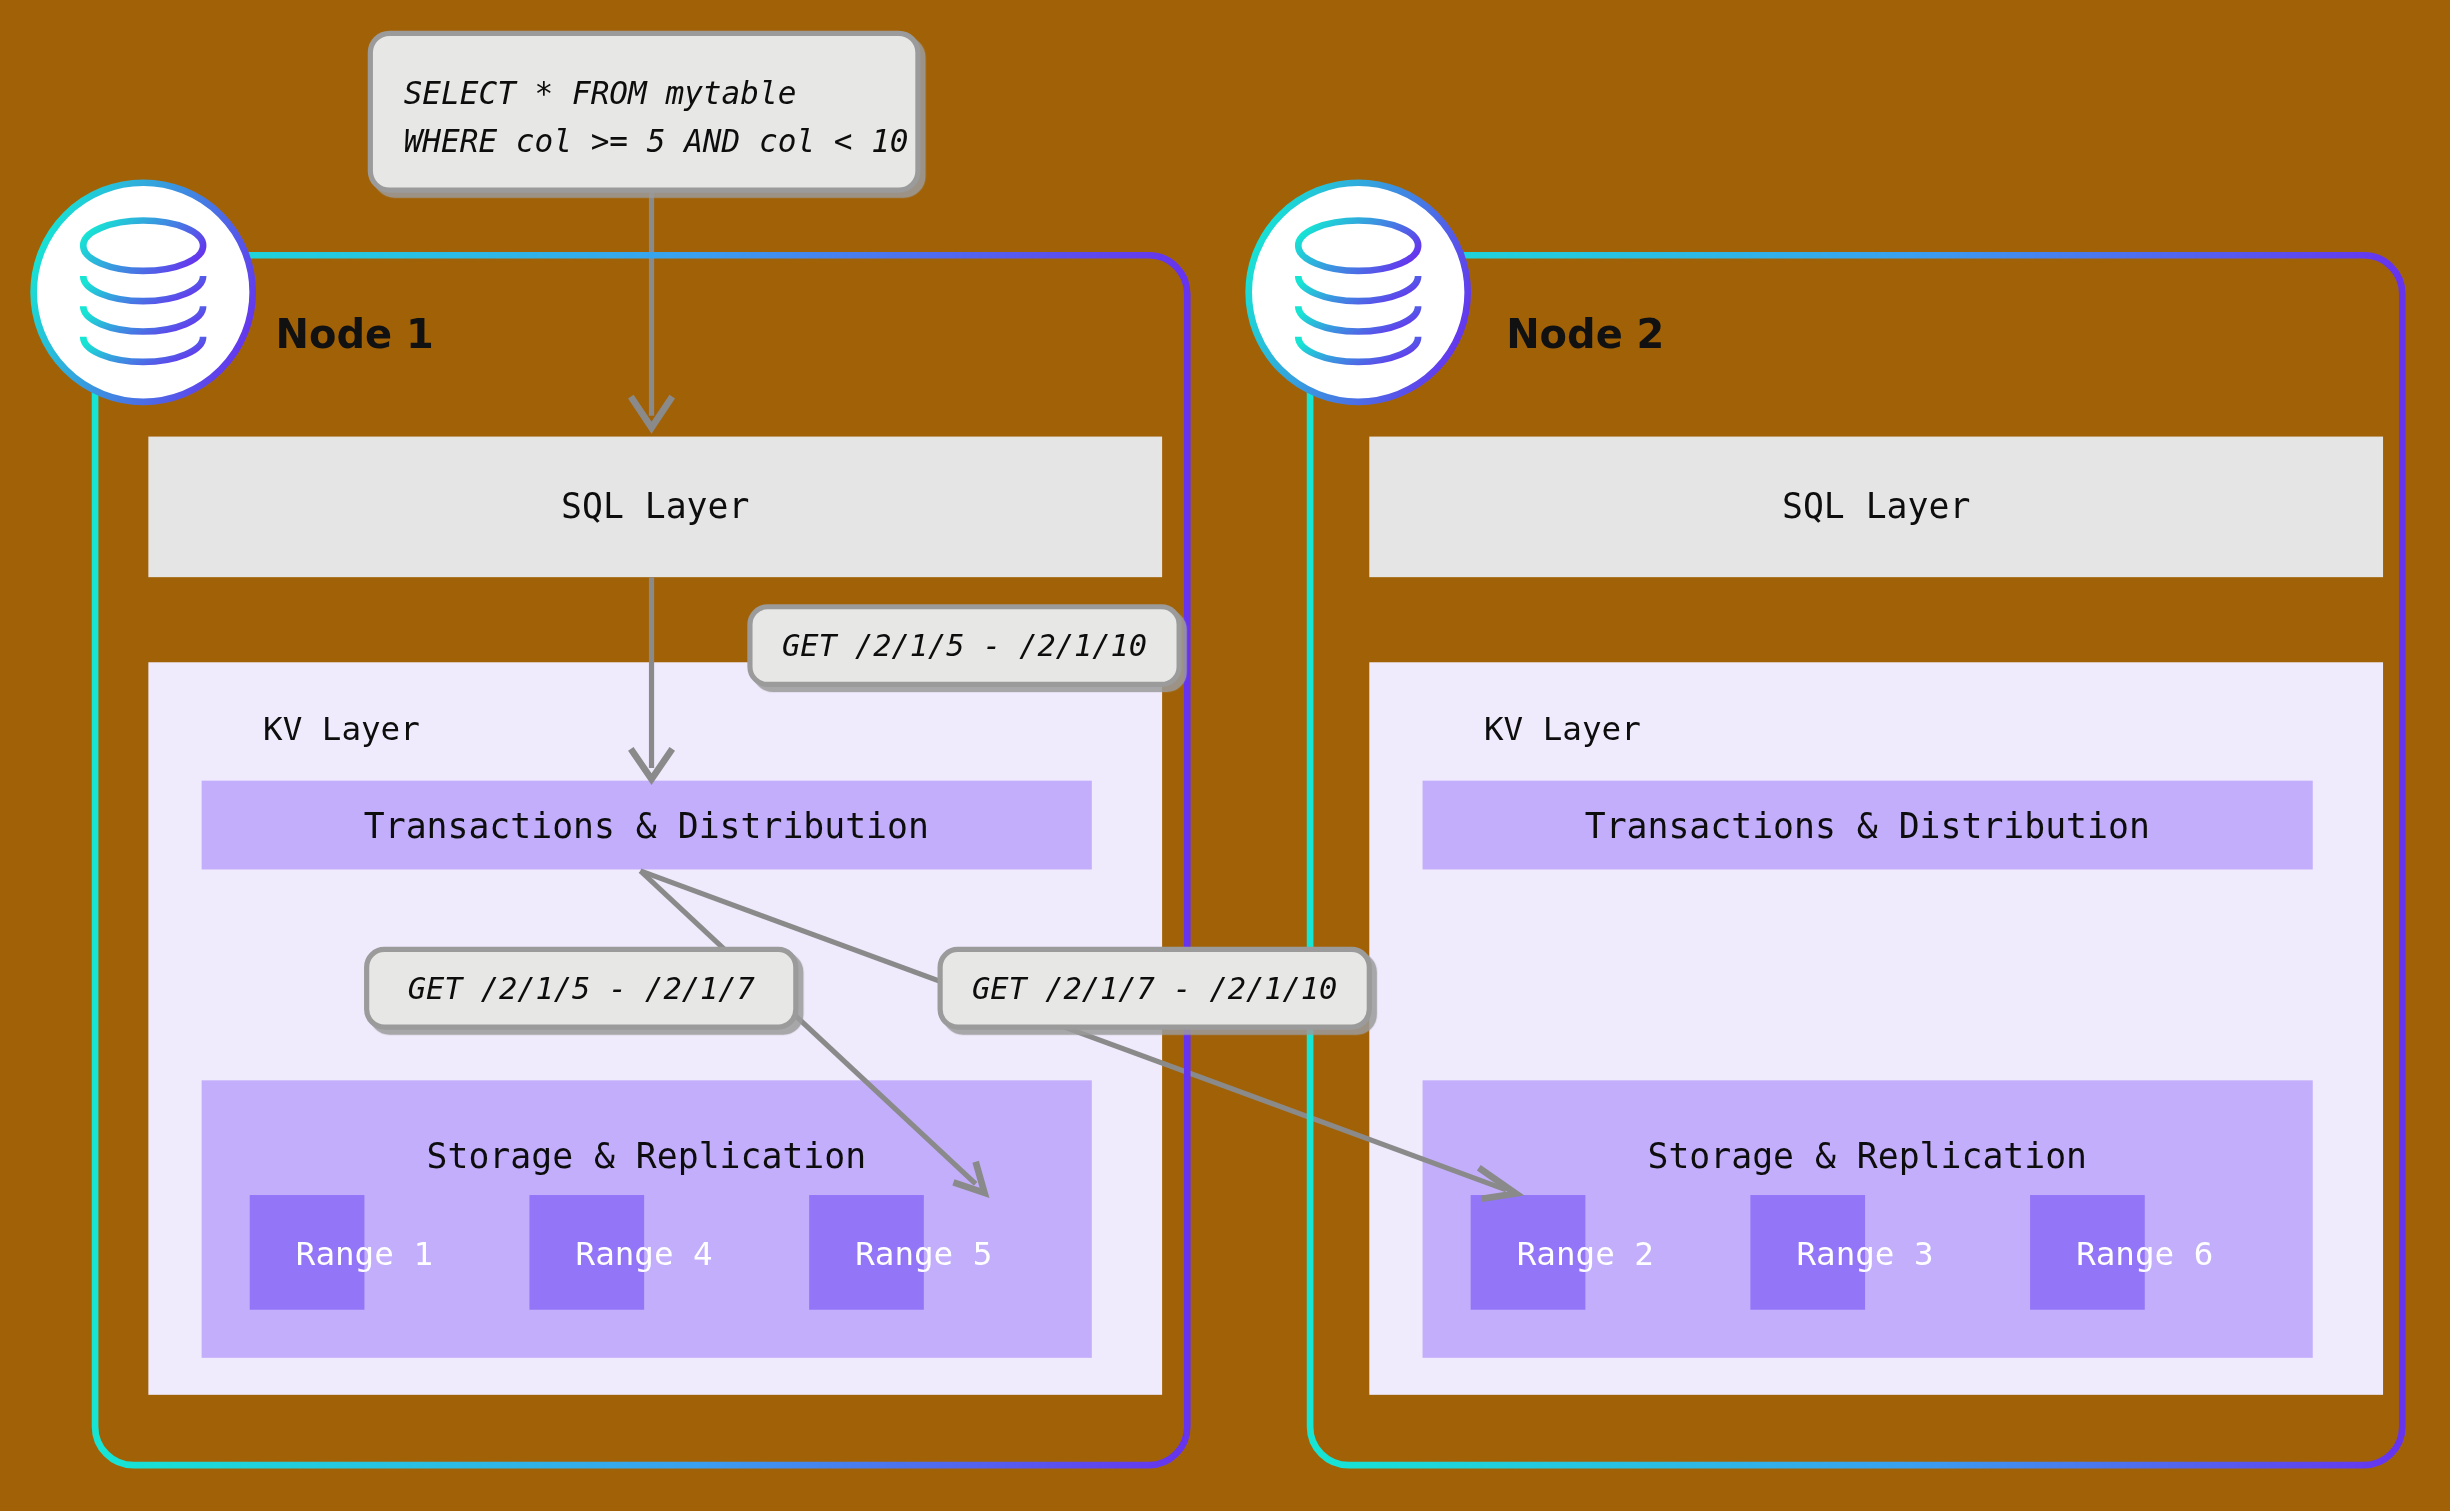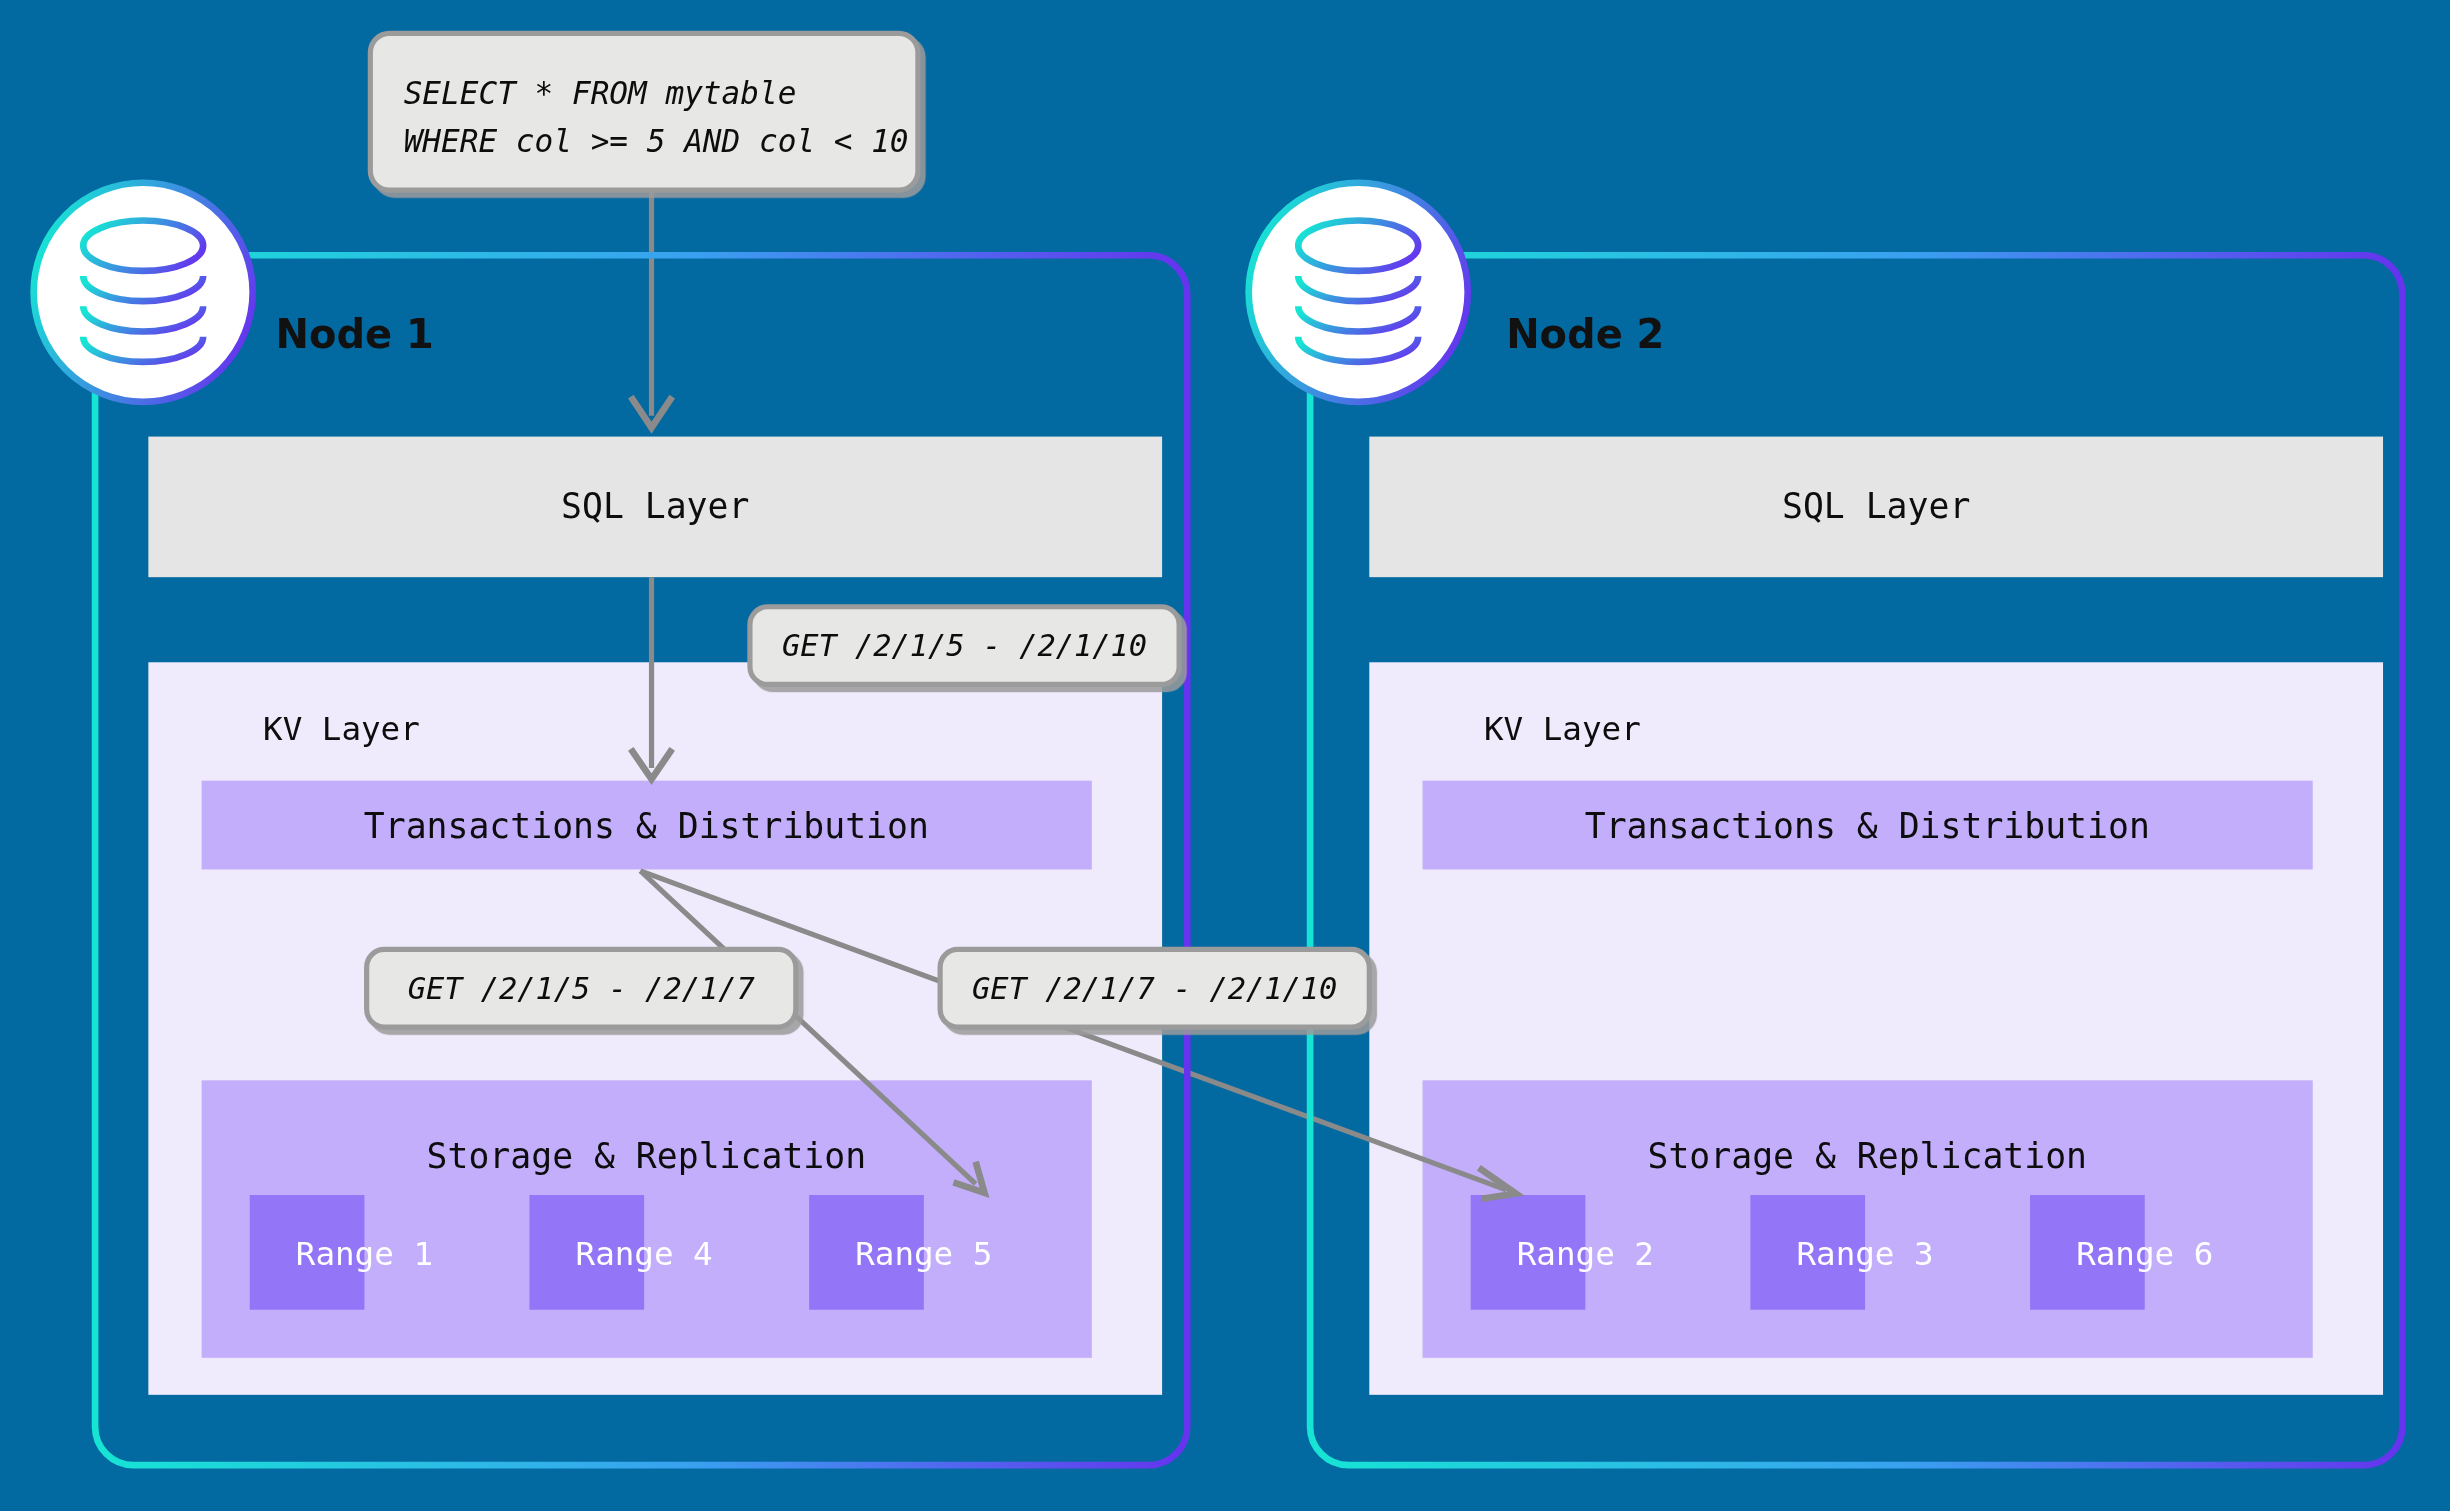--- a/index.html
+++ b/index.html
@@ -4,21 +4,21 @@
 <style>
   html, body {
     margin: 0;
     padding: 0;
     background: #ffffff;
   }
   #stage {
     position: relative;
     width: 2450px;
     height: 1511px;
-    background: #0369a1;
+    background: #a16207;
     overflow: hidden;
     font-family: "DejaVu Sans Mono", "Liberation Mono", monospace;
   }
   #stage svg.layer {
     position: absolute;
     left: 0;
     top: 0;
     width: 2450px;
     height: 1511px;
     overflow: visible;

